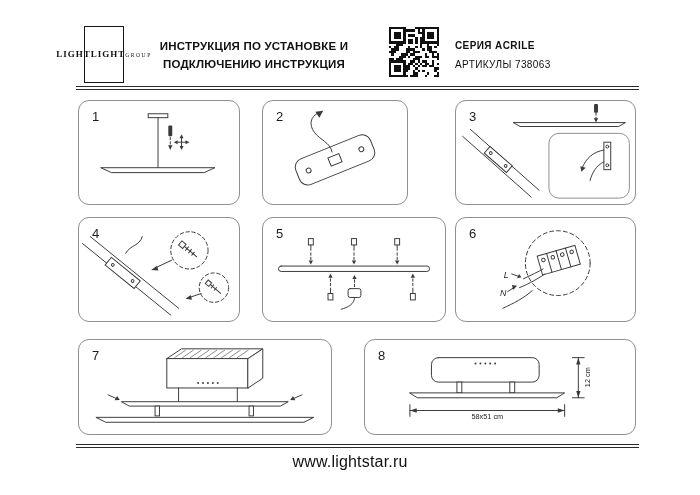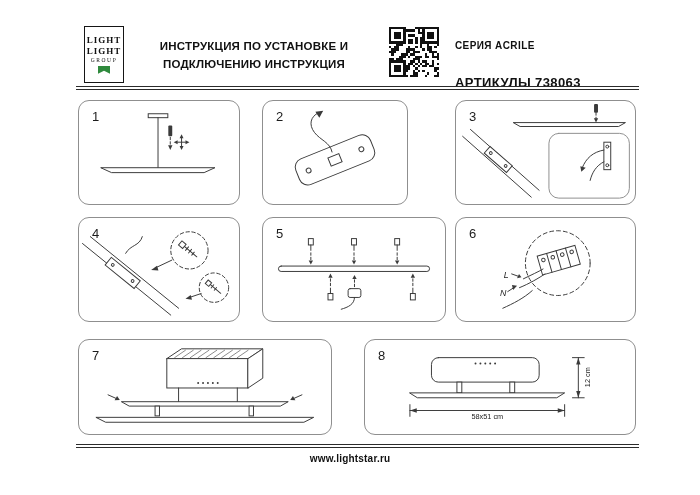--- a/index.html
+++ b/index.html
@@ -2,32 +2,32 @@
 <html><head>
 <meta charset="utf-8">
 <style>
   *{margin:0;padding:0;box-sizing:border-box}
   html,body{background:#fff}
   .page{position:relative;width:700px;height:495px;background:#ffffff;
         font-family:"Liberation Sans",sans-serif;color:#111;overflow:hidden}
 
   
   .logo{position:absolute;left:84px;top:26px;width:40px;height:57px;border:1.5px solid #151515;
-        display:flex;flex-direction:column;align-items:center;justify-content:center;
+        display:flex;flex-direction:row;align-items:center;justify-content:center;
         font-family:"Liberation Serif",serif;background:#fff}
   .logo .l1,.logo .l2{font-size:9px;font-weight:700;letter-spacing:1px;line-height:1.15}
   .logo .l3{font-size:5.5px;letter-spacing:1.6px;margin-top:1px}
   .logo .flag{width:12px;height:8px;margin-top:3px;background:#2f8a3d;
               clip-path:polygon(0 0,100% 0,100% 100%,50% 62%,0 100%)}
   .title{position:absolute;left:138px;top:37px;width:232px;text-align:center;
          font-weight:700;font-size:11.5px;line-height:1.6;letter-spacing:.2px}
   .qr{position:absolute;left:389px;top:27px;width:50px;height:50px}
   .meta{position:absolute;left:455px;top:40px;width:183px;}
   .meta .series{font-size:10px;font-weight:700;letter-spacing:.4px}
-  .meta .articles{font-size:13px;font-weight:700;margin-top:24px;letter-spacing:.4px}
+  .meta .articles{font-size:10px;font-weight:400;margin-top:8px;letter-spacing:.4px}
 
   .rule{position:absolute;left:76px;width:563px;height:4px;
         border-top:1.6px solid #2b2b2b;border-bottom:1px solid #2b2b2b;background:transparent}
   .rule.top{top:86px}
   .rule.bottom{top:444px}
 
   
   .panel{position:absolute;border:1px solid #8f8f8f;border-radius:11px;background:#fff}
   .p1{left:78px;top:100px;width:162px;height:105px}
   .p2{left:262px;top:100px;width:146px;height:105px}
@@ -35,21 +35,21 @@
   .p4{left:78px;top:217px;width:162px;height:105px}
   .p5{left:262px;top:217px;width:184px;height:105px}
   .p6{left:455px;top:217px;width:181px;height:105px}
   .p7{left:78px;top:339px;width:254px;height:96px}
   .p8{left:364px;top:339px;width:272px;height:96px}
   .step-num{position:absolute;left:13px;top:8px;font-size:13px;color:#1c1c1c;z-index:2}
   .panel svg.art{position:absolute;left:0;top:0;width:100%;height:100%}
   svg text{font-family:"Liberation Sans",sans-serif}
 
   .site{position:absolute;left:0;top:453px;width:100%;text-align:center;
-        font-weight:700;font-size:10px;letter-spacing:.2px}
+        font-weight:400;font-size:16px;letter-spacing:.2px}
 </style>
 </head>
 <body>
 
 <div class="page">
 
   <div class="logo">
     <span class="l1">LIGHT</span>
     <span class="l2">LIGHT</span>
     <span class="l3">GROUP</span>

